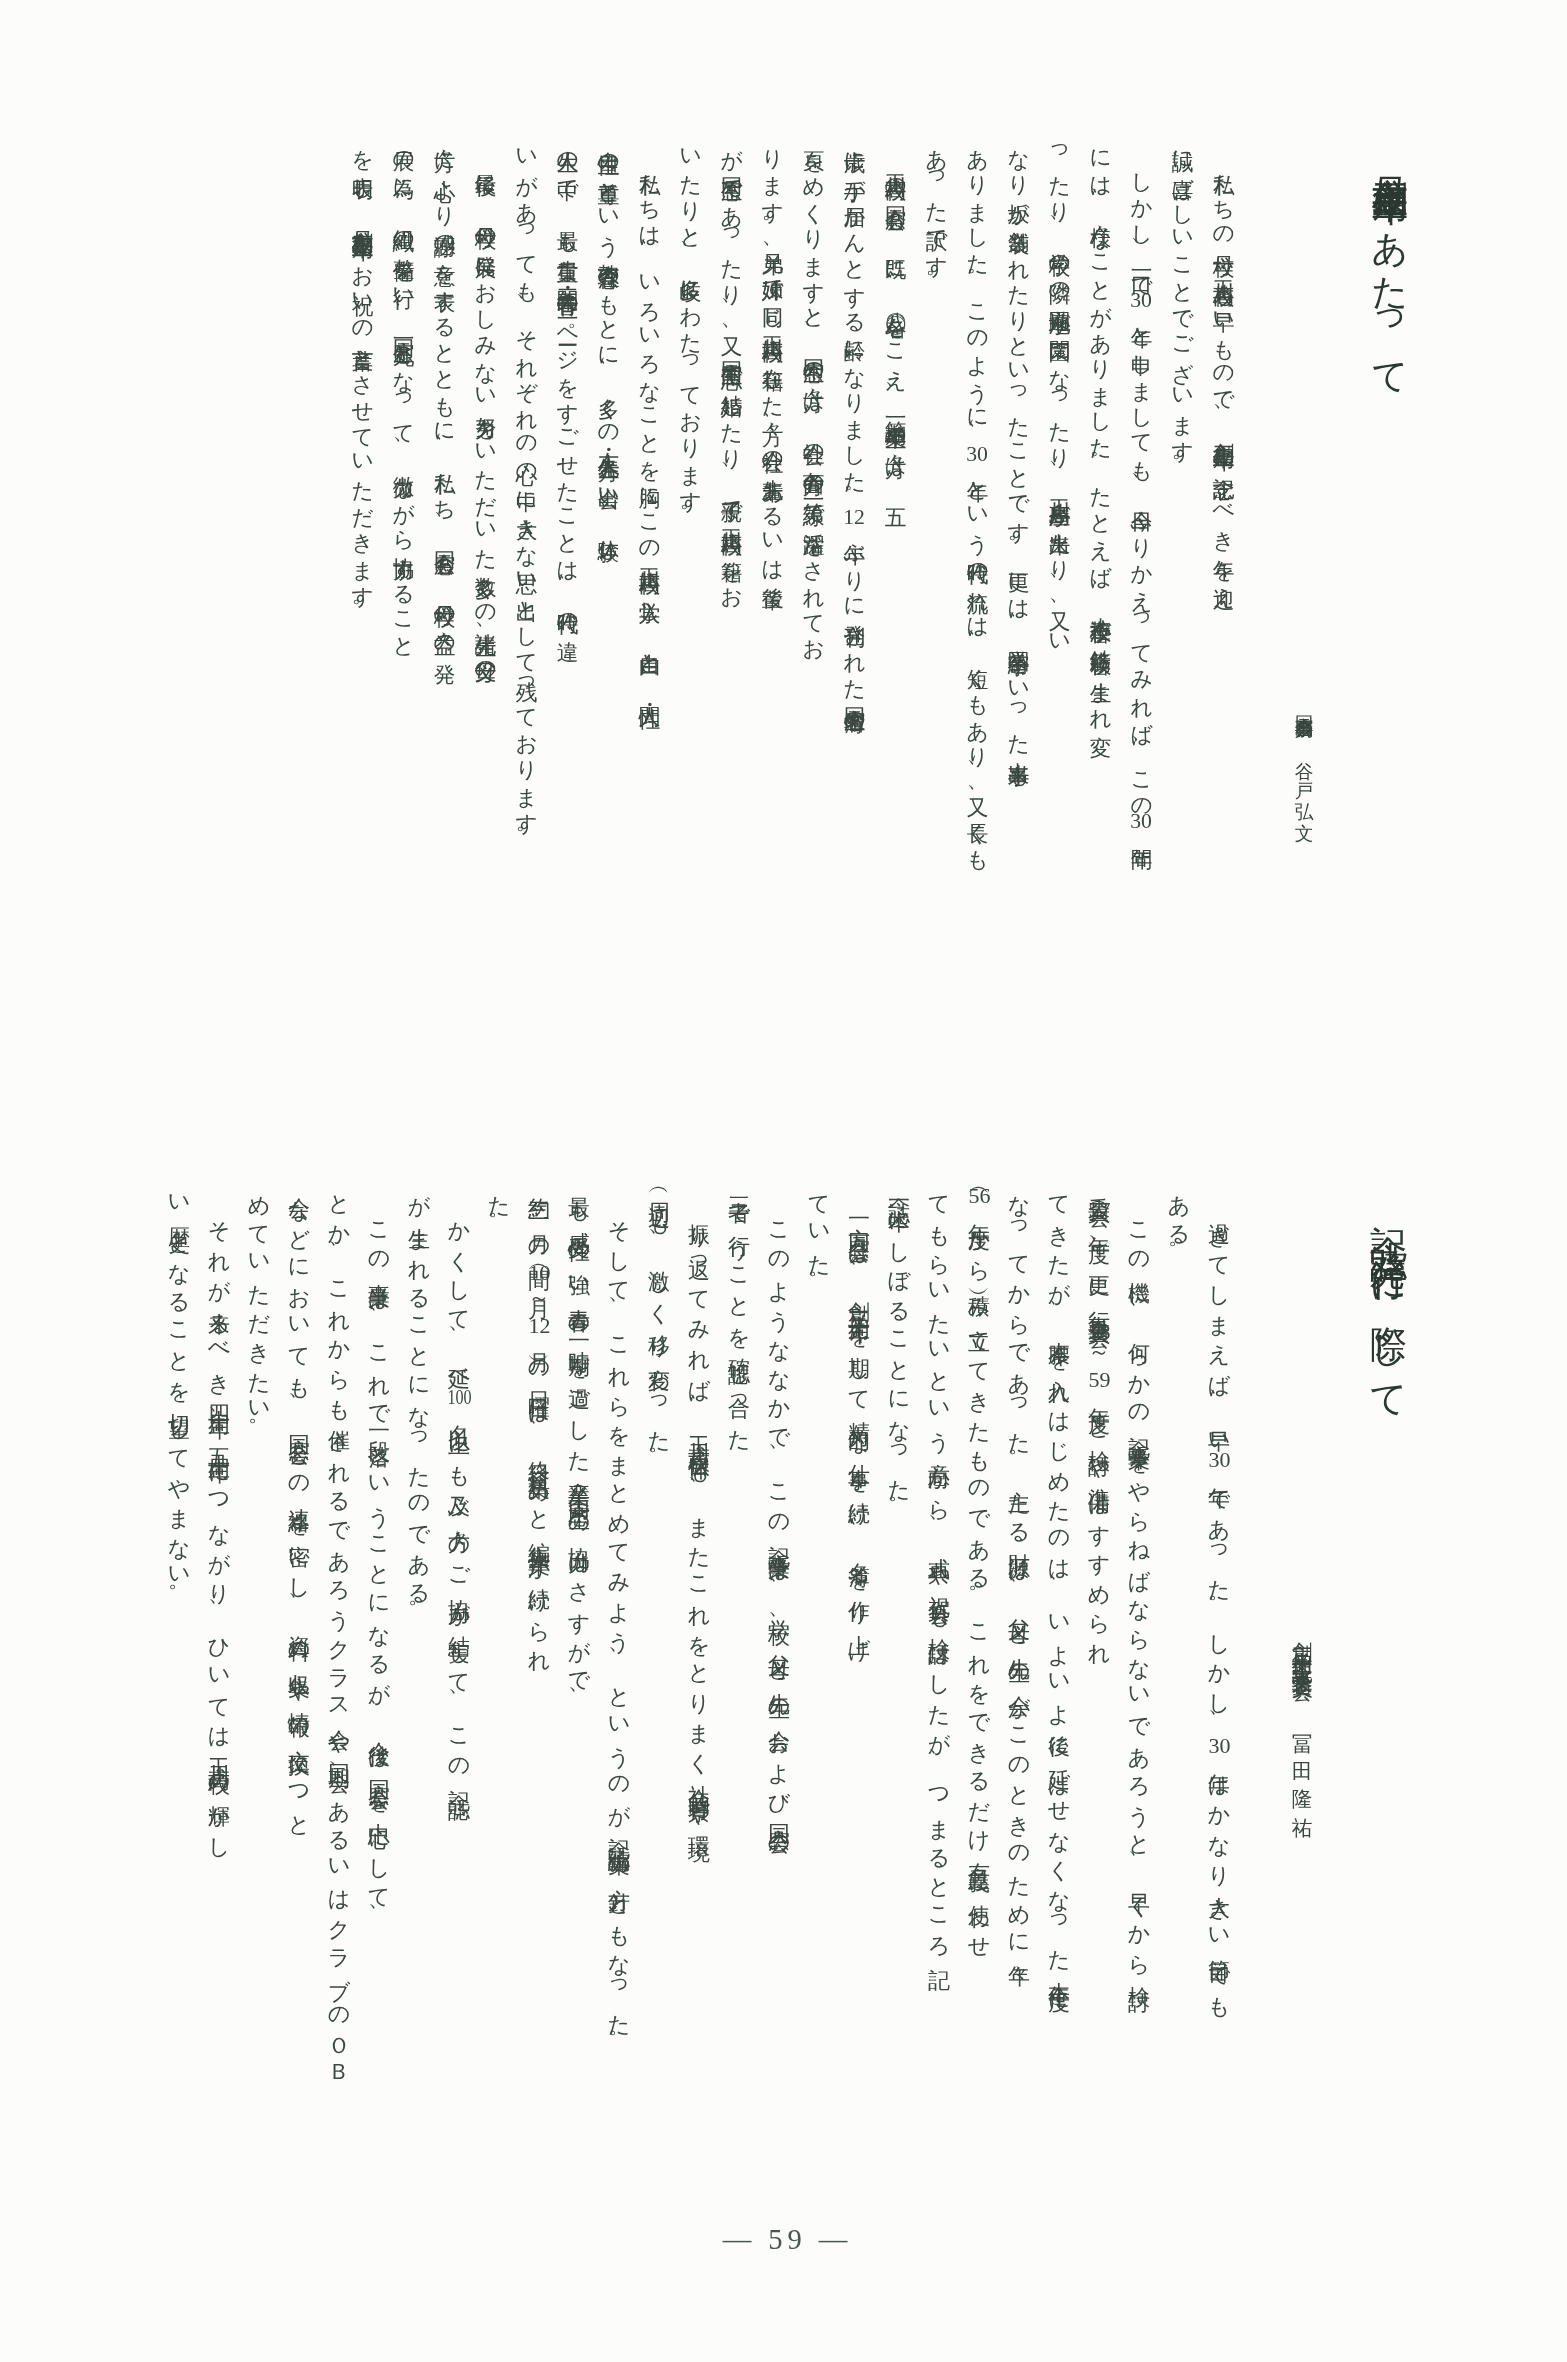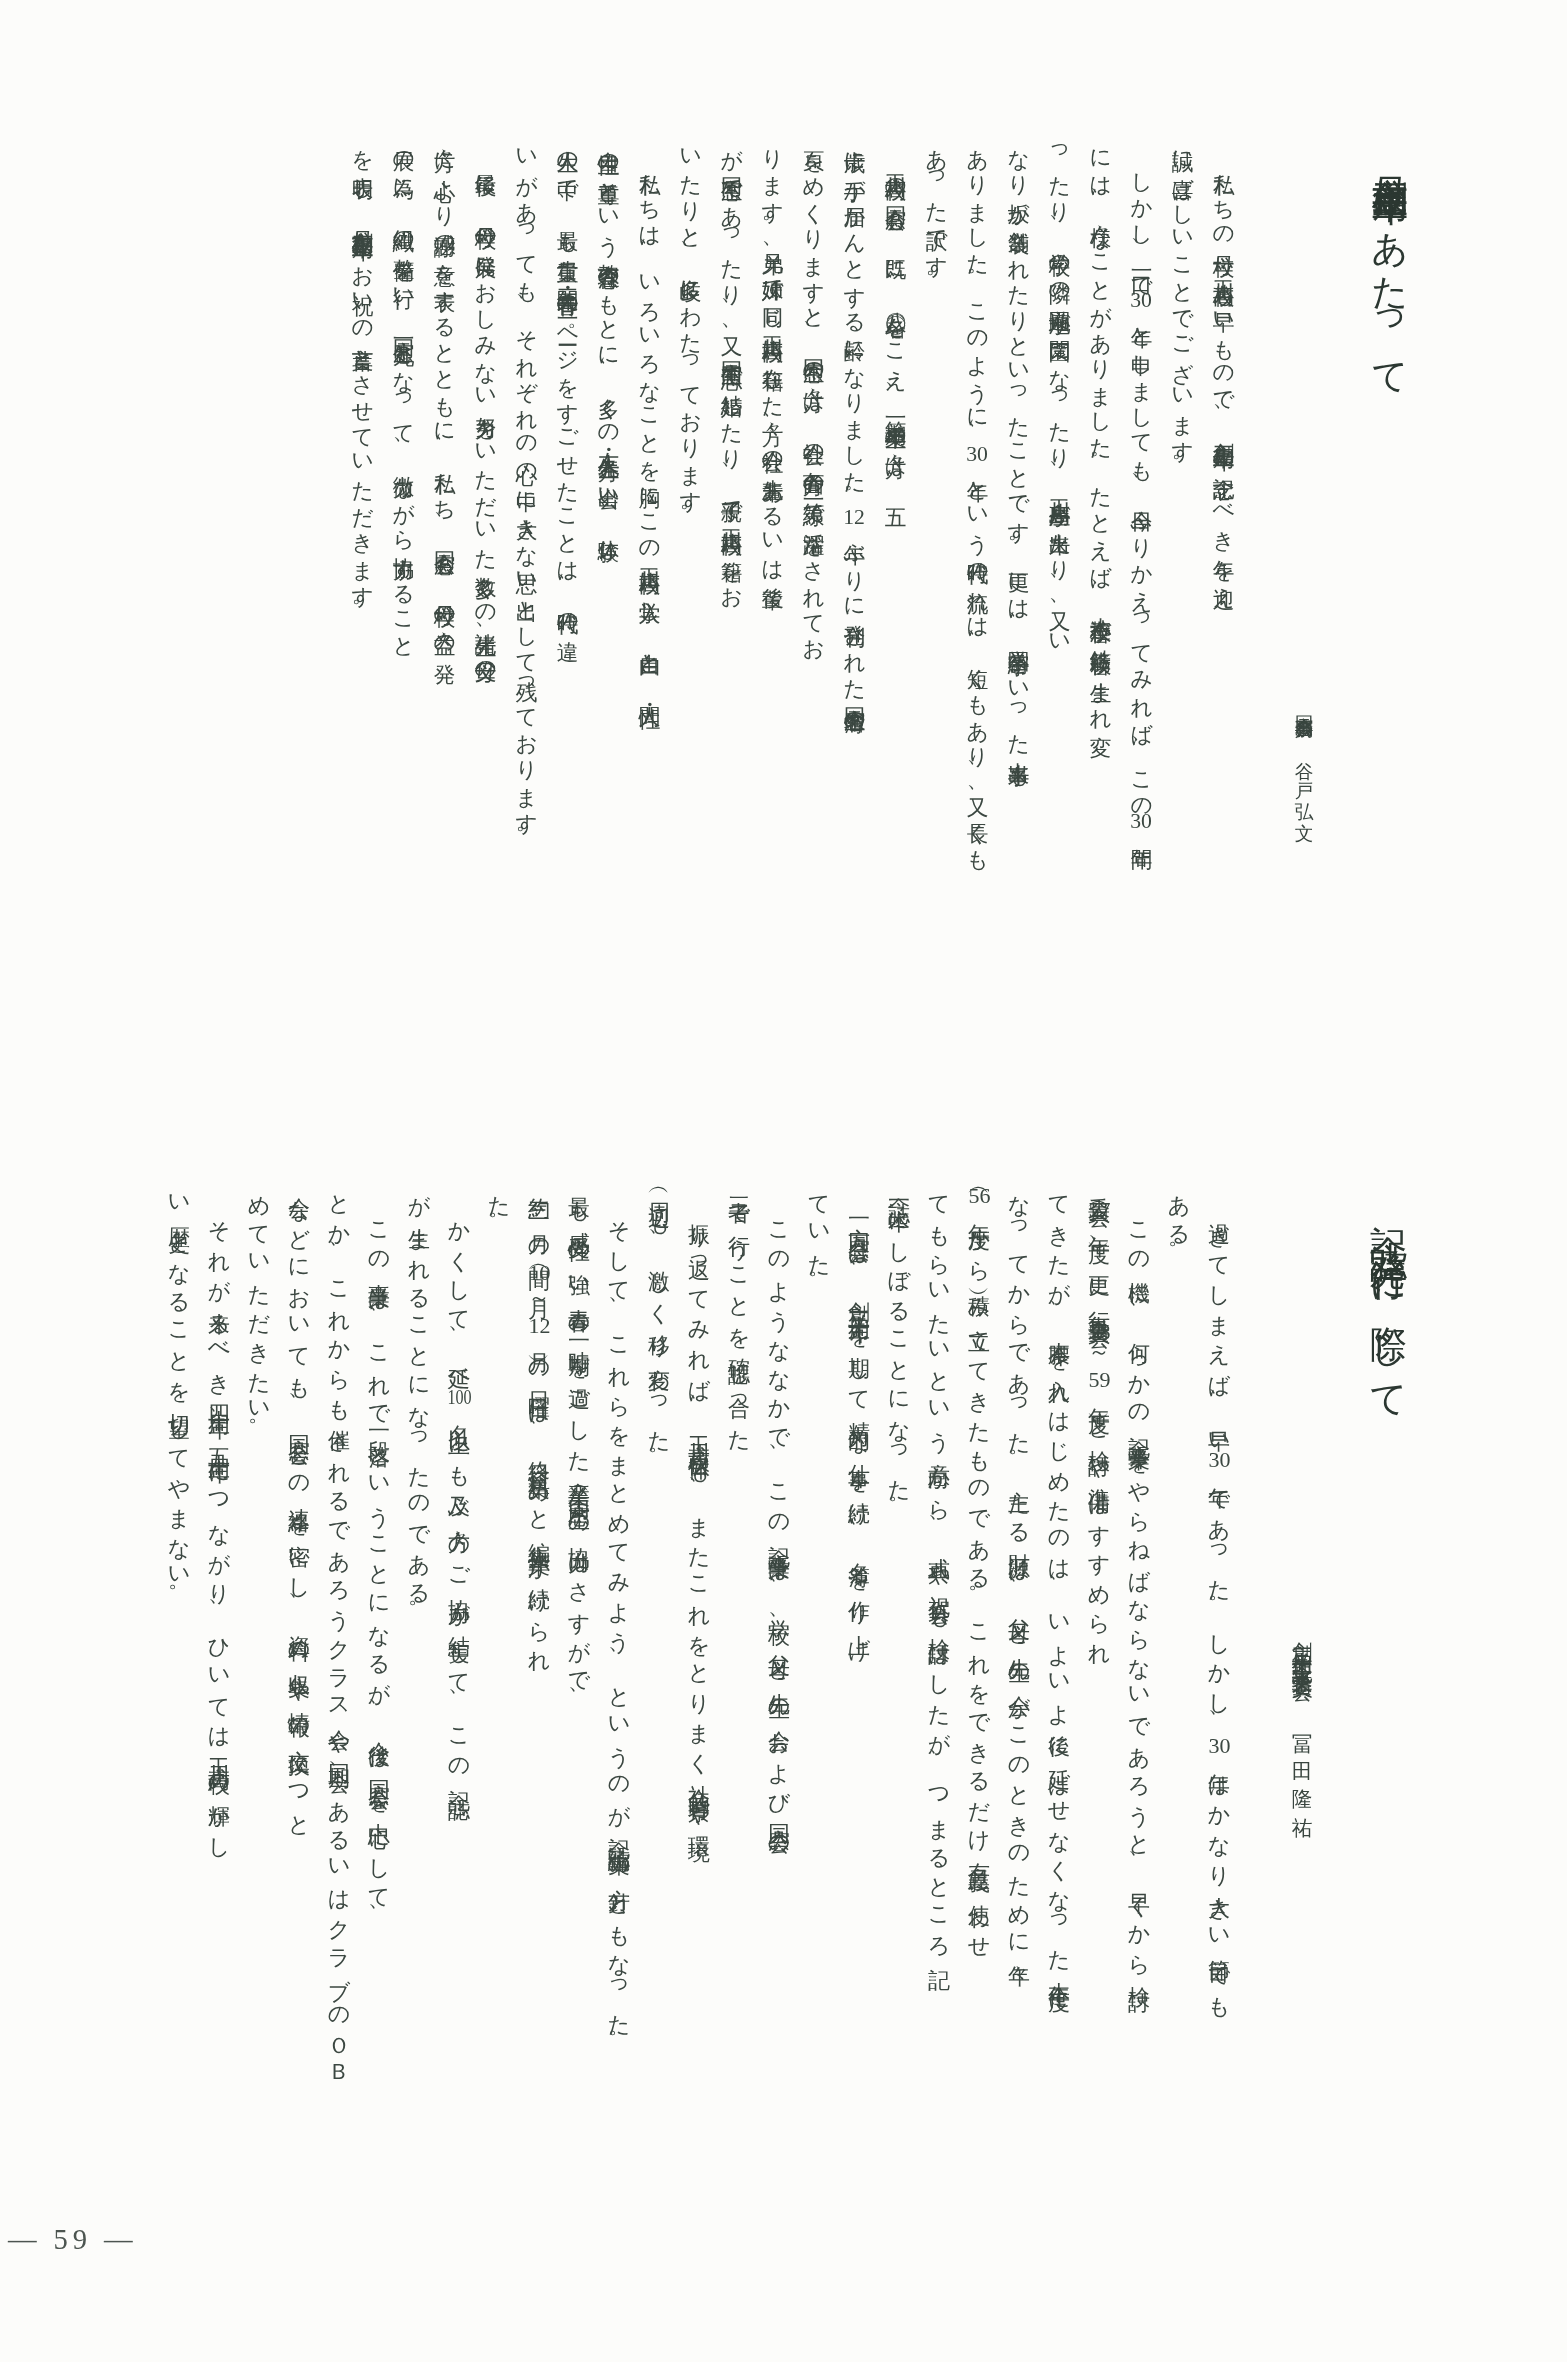--- a/index.html
+++ b/index.html
@@ -47,20 +47,21 @@
     font-size:22px; line-height:40px; letter-spacing:4.4px;
   }
   .tcy{
     text-combine-upright:all;
     letter-spacing:0;
   }
   .folio{
     position:absolute;
     left:0; right:0;
     top:2224px;
+    text-align:center;
     font-size:28.6px;
     letter-spacing:4.9px;
     color:#4c5550;
     margin-left:8px;
   }
 </style>
 </head>
 <body>
 
 <div class="page">

